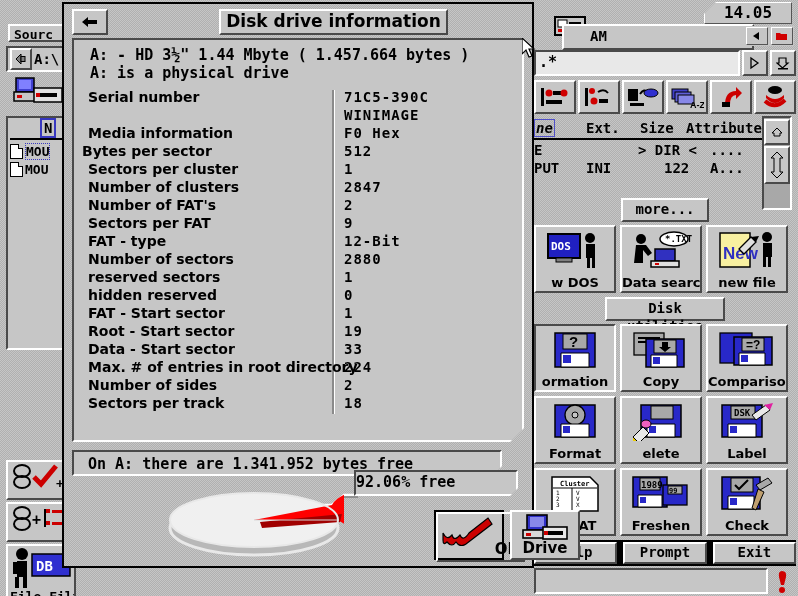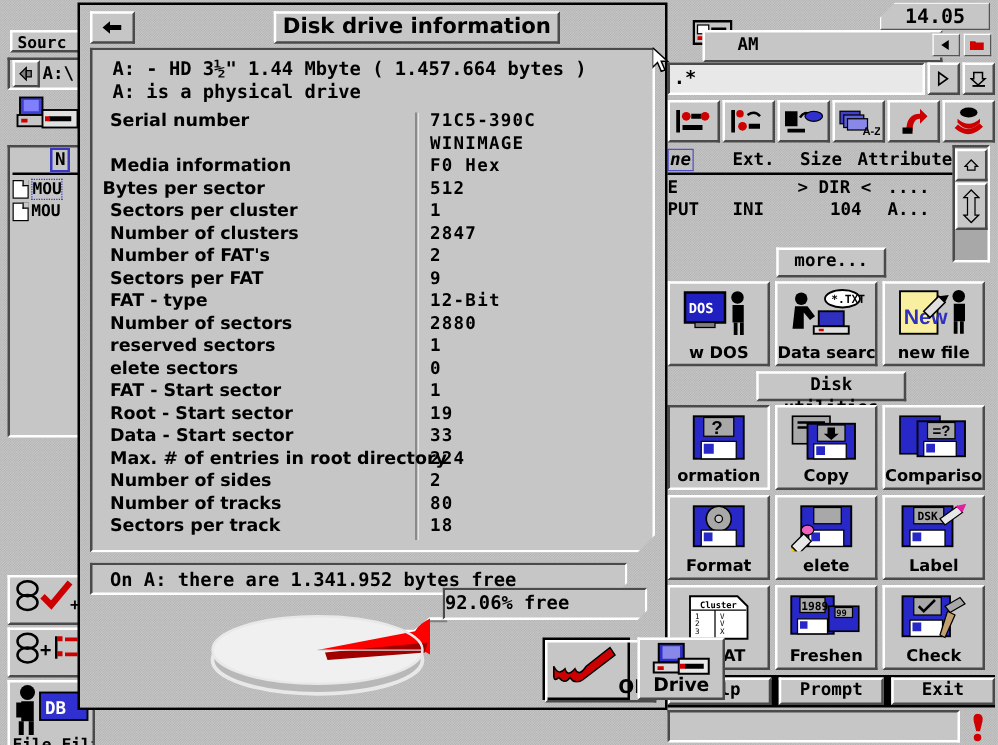--- a/index.html
+++ b/index.html
@@ -297,21 +297,21 @@
     <div style="position:absolute;left:0;top:142px;width:236px;">
       <div class="frow" style="top:0px;">
         <span style="position:absolute;left:0px;">E</span>
         <span style="position:absolute;left:52px;"></span>
         <span style="position:absolute;left:104px;">&gt; DIR &lt;</span>
         <span style="position:absolute;left:176px;">....</span>
       </div>
       <div class="frow" style="top:18px;">
         <span style="position:absolute;left:0px;">PUT</span>
         <span style="position:absolute;left:52px;">INI</span>
-        <span style="position:absolute;left:130px;">104</span>
+        <span style="position:absolute;left:130px;">122</span>
         <span style="position:absolute;left:176px;">A...</span>
       </div>
     </div>
 
     <div id="vscroll" class="in">
       <div class="sarrow out">
         <svg width="12" height="12" viewBox="0 0 12 12">
             <polygon points="6,2 11,7 9,7 9,10 3,10 3,7 1,7" fill="#c6c6c6" stroke="#000"></polygon>
           </svg>
       </div>
@@ -579,21 +579,21 @@
             </div>
           <div class="trow">
               <span class="tlab">Number of sectors</span>
               <span class="tval">2880</span>
             </div>
           <div class="trow">
               <span class="tlab">reserved sectors</span>
               <span class="tval">1</span>
             </div>
           <div class="trow">
-              <span class="tlab">elete sectors</span>
+              <span class="tlab">hidden reserved</span>
               <span class="tval">0</span>
             </div>
           <div class="trow">
               <span class="tlab">FAT - Start sector</span>
               <span class="tval">1</span>
             </div>
           <div class="trow">
               <span class="tlab">Root - Start sector</span>
               <span class="tval">19</span>
             </div>
@@ -601,24 +601,20 @@
               <span class="tlab">Data - Start sector</span>
               <span class="tval">33</span>
             </div>
           <div class="trow">
               <span class="tlab">Max. # of entries in root directory</span>
               <span class="tval">224</span>
             </div>
           <div class="trow">
               <span class="tlab">Number of sides</span>
               <span class="tval">2</span>
-            </div>
-          <div class="trow">
-              <span class="tlab">Number of tracks</span>
-              <span class="tval">80</span>
             </div>
           <div class="trow">
               <span class="tlab">Sectors per track</span>
               <span class="tval">18</span>
             </div>
         </div>
       </div>
 
       <div id="freeline" class="in">On A: there are 1.341.952 bytes free</div>
 

